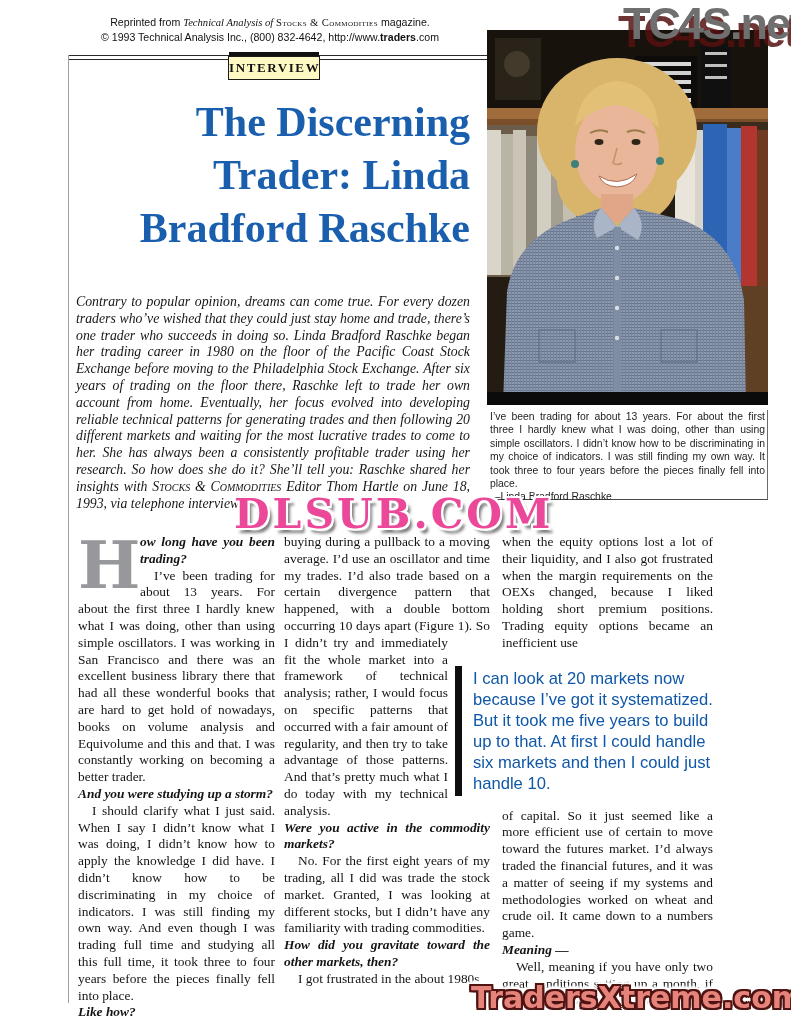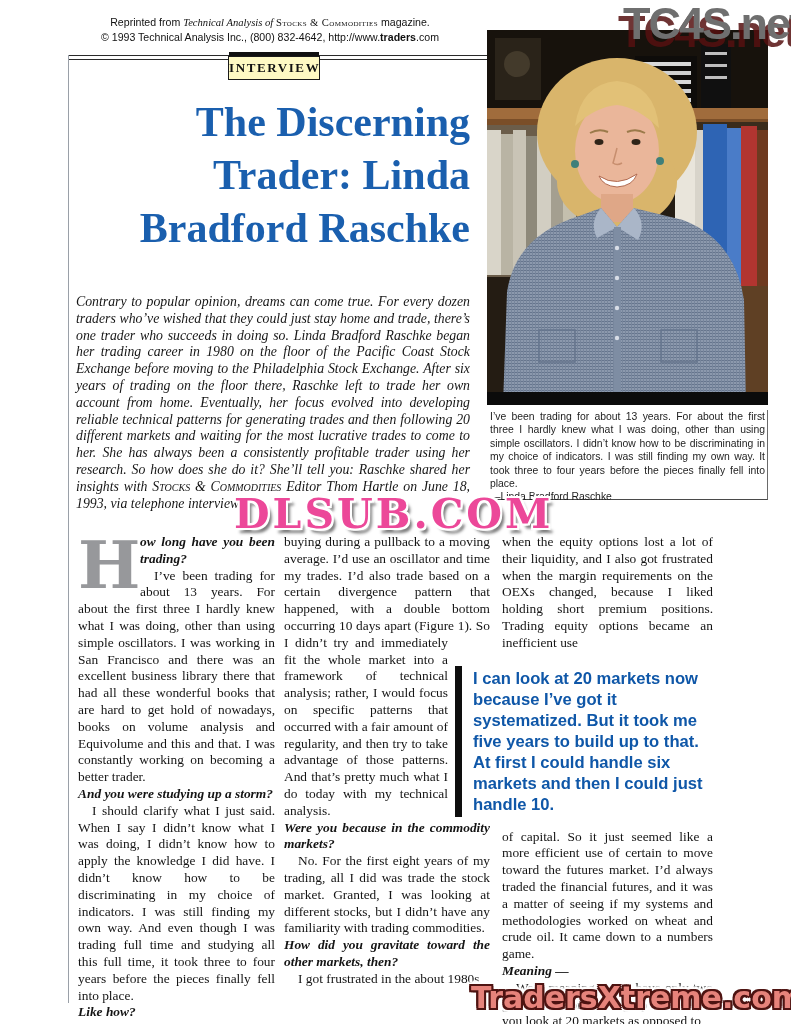--- a/index.html
+++ b/index.html
@@ -57,21 +57,21 @@
   .col3{left:502px;width:211px;}
   .col p{margin:0;}
   .q{font-weight:bold;font-style:italic;margin:13px 0 2px;}
   .a{text-indent:14px;}
   .a.cont{text-indent:0;}
   .dropcap{float:left;width:54px;height:58px;margin:3px 8px 0 0;font-family:"DejaVu Serif",serif;
            font-weight:bold;font-size:66px;line-height:57px;color:#97989b;text-align:left;}
   .leadq{font-weight:bold;font-style:italic;}
   .qspacer{float:right;width:42px;height:184px;}
   .pullquote{margin:14px 0 12px -47px;width:240px;border-left:7px solid #0e0e0e;
-             padding:2px 0 2px 11px;font-family:"Liberation Sans",sans-serif;font-weight:bold;
+             padding:2px 0 2px 11px;font-family:"Liberation Sans",sans-serif;font-weight:normal;
              font-size:16.6px;line-height:21px;color:#0f57a8;text-align:left;}
 </style>
 </head>
 <body>
 
 <div class="page">
 
   <div class="header-block">
     <div><span>Reprinted from </span><span class="ital">Technical Analysis of </span><span class="sc">Stocks &amp; Commodities</span><span> magazine.</span></div>
     <div><span>© 1993 Technical Analysis Inc., (800) 832-4642, http://www.</span><b>traders</b><span>.com</span></div>
@@ -167,21 +167,21 @@
     <p class="lead"><span class="dropcap">H</span><span class="leadq">ow long have you been trading?</span></p>
     <p class="a">I’ve been trading for about 13 years. For about the first three I hardly knew what I was doing, other than using simple oscillators. I was working in San Francisco and there was an excellent business library there that had all these wonderful books that are hard to get hold of nowadays, books on volume analysis and Equivolume and this and that. I was constantly working on becoming a better trader.</p>
     <p class="q">And you were studying up a storm?</p>
     <p class="a">I should clarify what I just said. When I say I didn’t know what I was doing, I didn’t know how to apply the knowledge I did have. I didn’t know how to be discriminating in my choice of indicators. I was still finding my own way. And even though I was trading full time and studying all this full time, it took three to four years before the pieces finally fell into place.</p>
     <p class="q">Like how?</p>
     <p class="a">I learned to wait for specific setups. If there was a trend, I would wait for</p>
   </div>
 
   <div class="col col2">
     <p class="a cont"><span>buying during a pullback to a moving average. I’d use an oscillator and time my trades. I’d also trade based on a certain divergence pattern that happened, with a double bottom occurring 10 days apart (Figure 1). So I didn’t try </span><span class="qspacer"></span><span>and immediately fit the whole market into a framework of technical analysis; rather, I would focus on specific patterns that occurred with a fair amount of regularity, and then try to take advantage of those patterns. And that’s pretty much what I do today with my technical analysis.</span></p>
-    <p class="q">Were you because in the commodity markets?</p>
+    <p class="q">Were you active in the commodity markets?</p>
     <p class="a">No. For the first eight years of my trading, all I did was trade the stock market. Granted, I was looking at different stocks, but I didn’t have any familiarity with trading commodities.</p>
     <p class="q">How did you gravitate toward the other markets, then?</p>
     <p class="a">I got frustrated in the about 1980s</p>
   </div>
 
   <div class="col col3">
     <p class="a cont">when the equity options lost a lot of their liquidity, and I also got frustrated when the margin requirements on the OEXs changed, because I liked holding short premium positions. Trading equity options became an inefficient use</p>
     <div class="pullquote">I can look at 20 markets now because I’ve got it systematized. But it took me five years to build up to that. At first I could handle six markets and then I could just handle 10.</div>
     <p class="a cont">of capital. So it just seemed like a more efficient use of certain to move toward the futures market. I’d always traded the financial futures, and it was a matter of seeing if my systems and methodologies worked on wheat and crude oil. It came down to a numbers game.</p>
     <p class="q">Meaning —</p>

